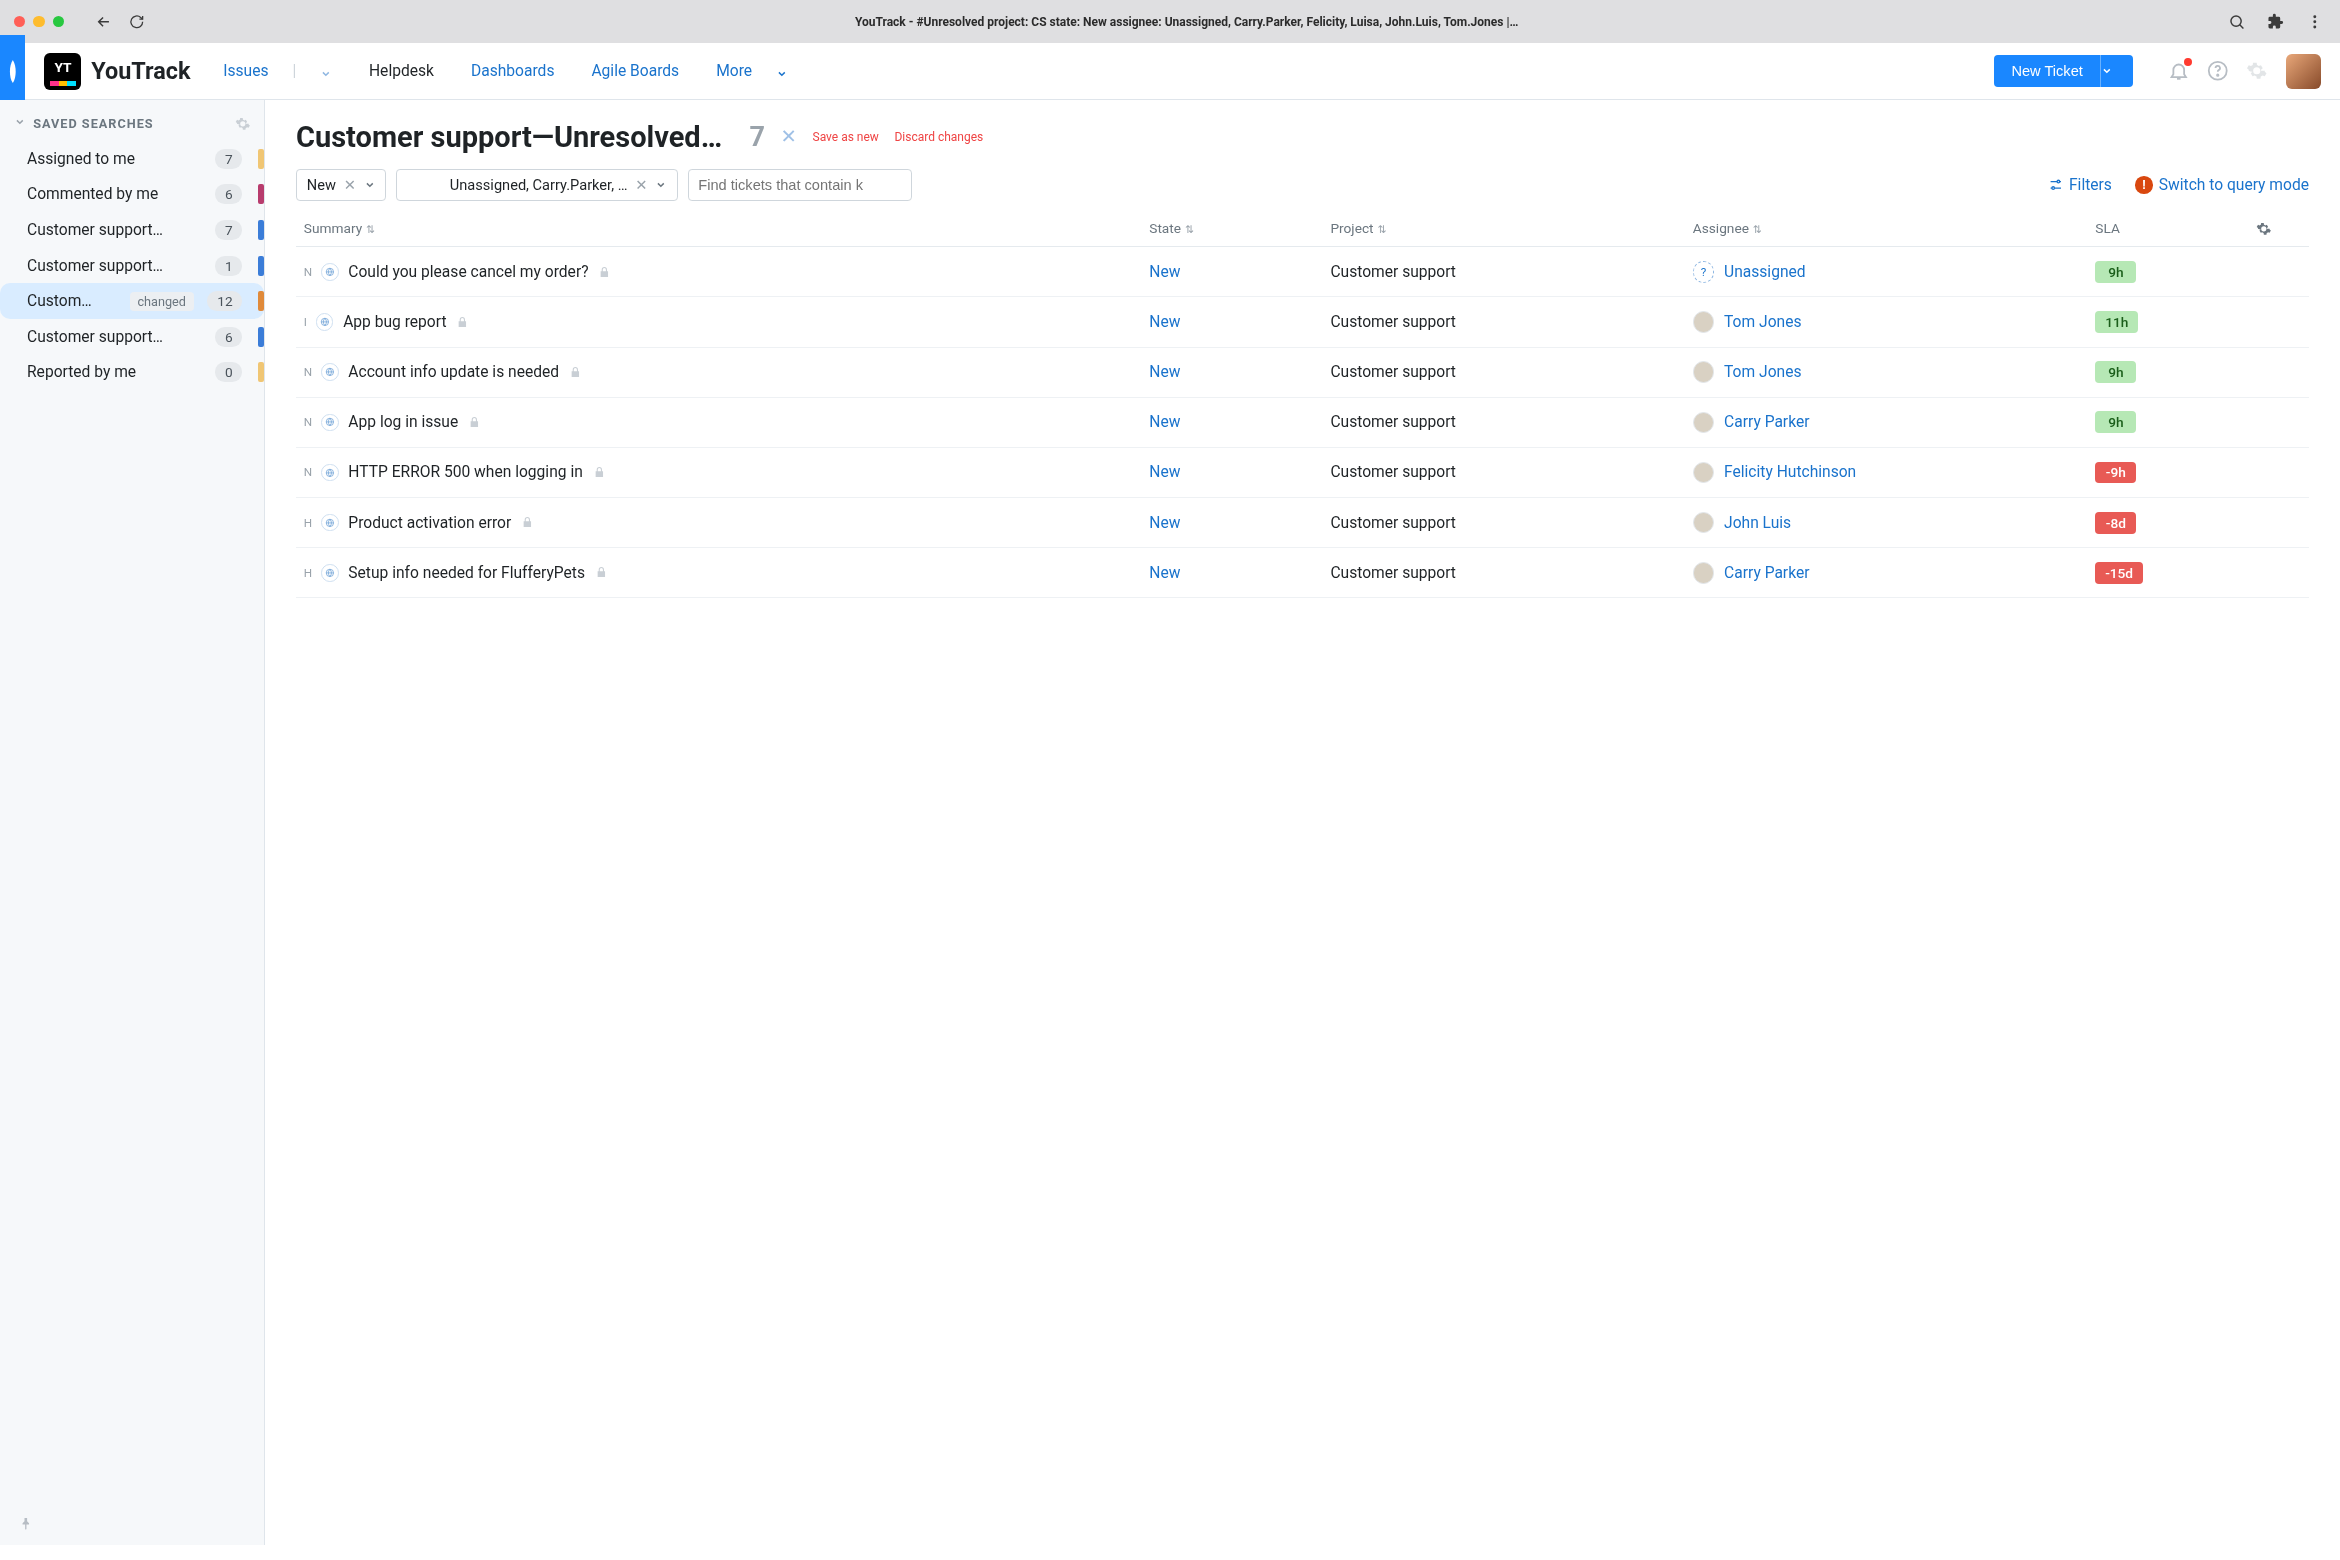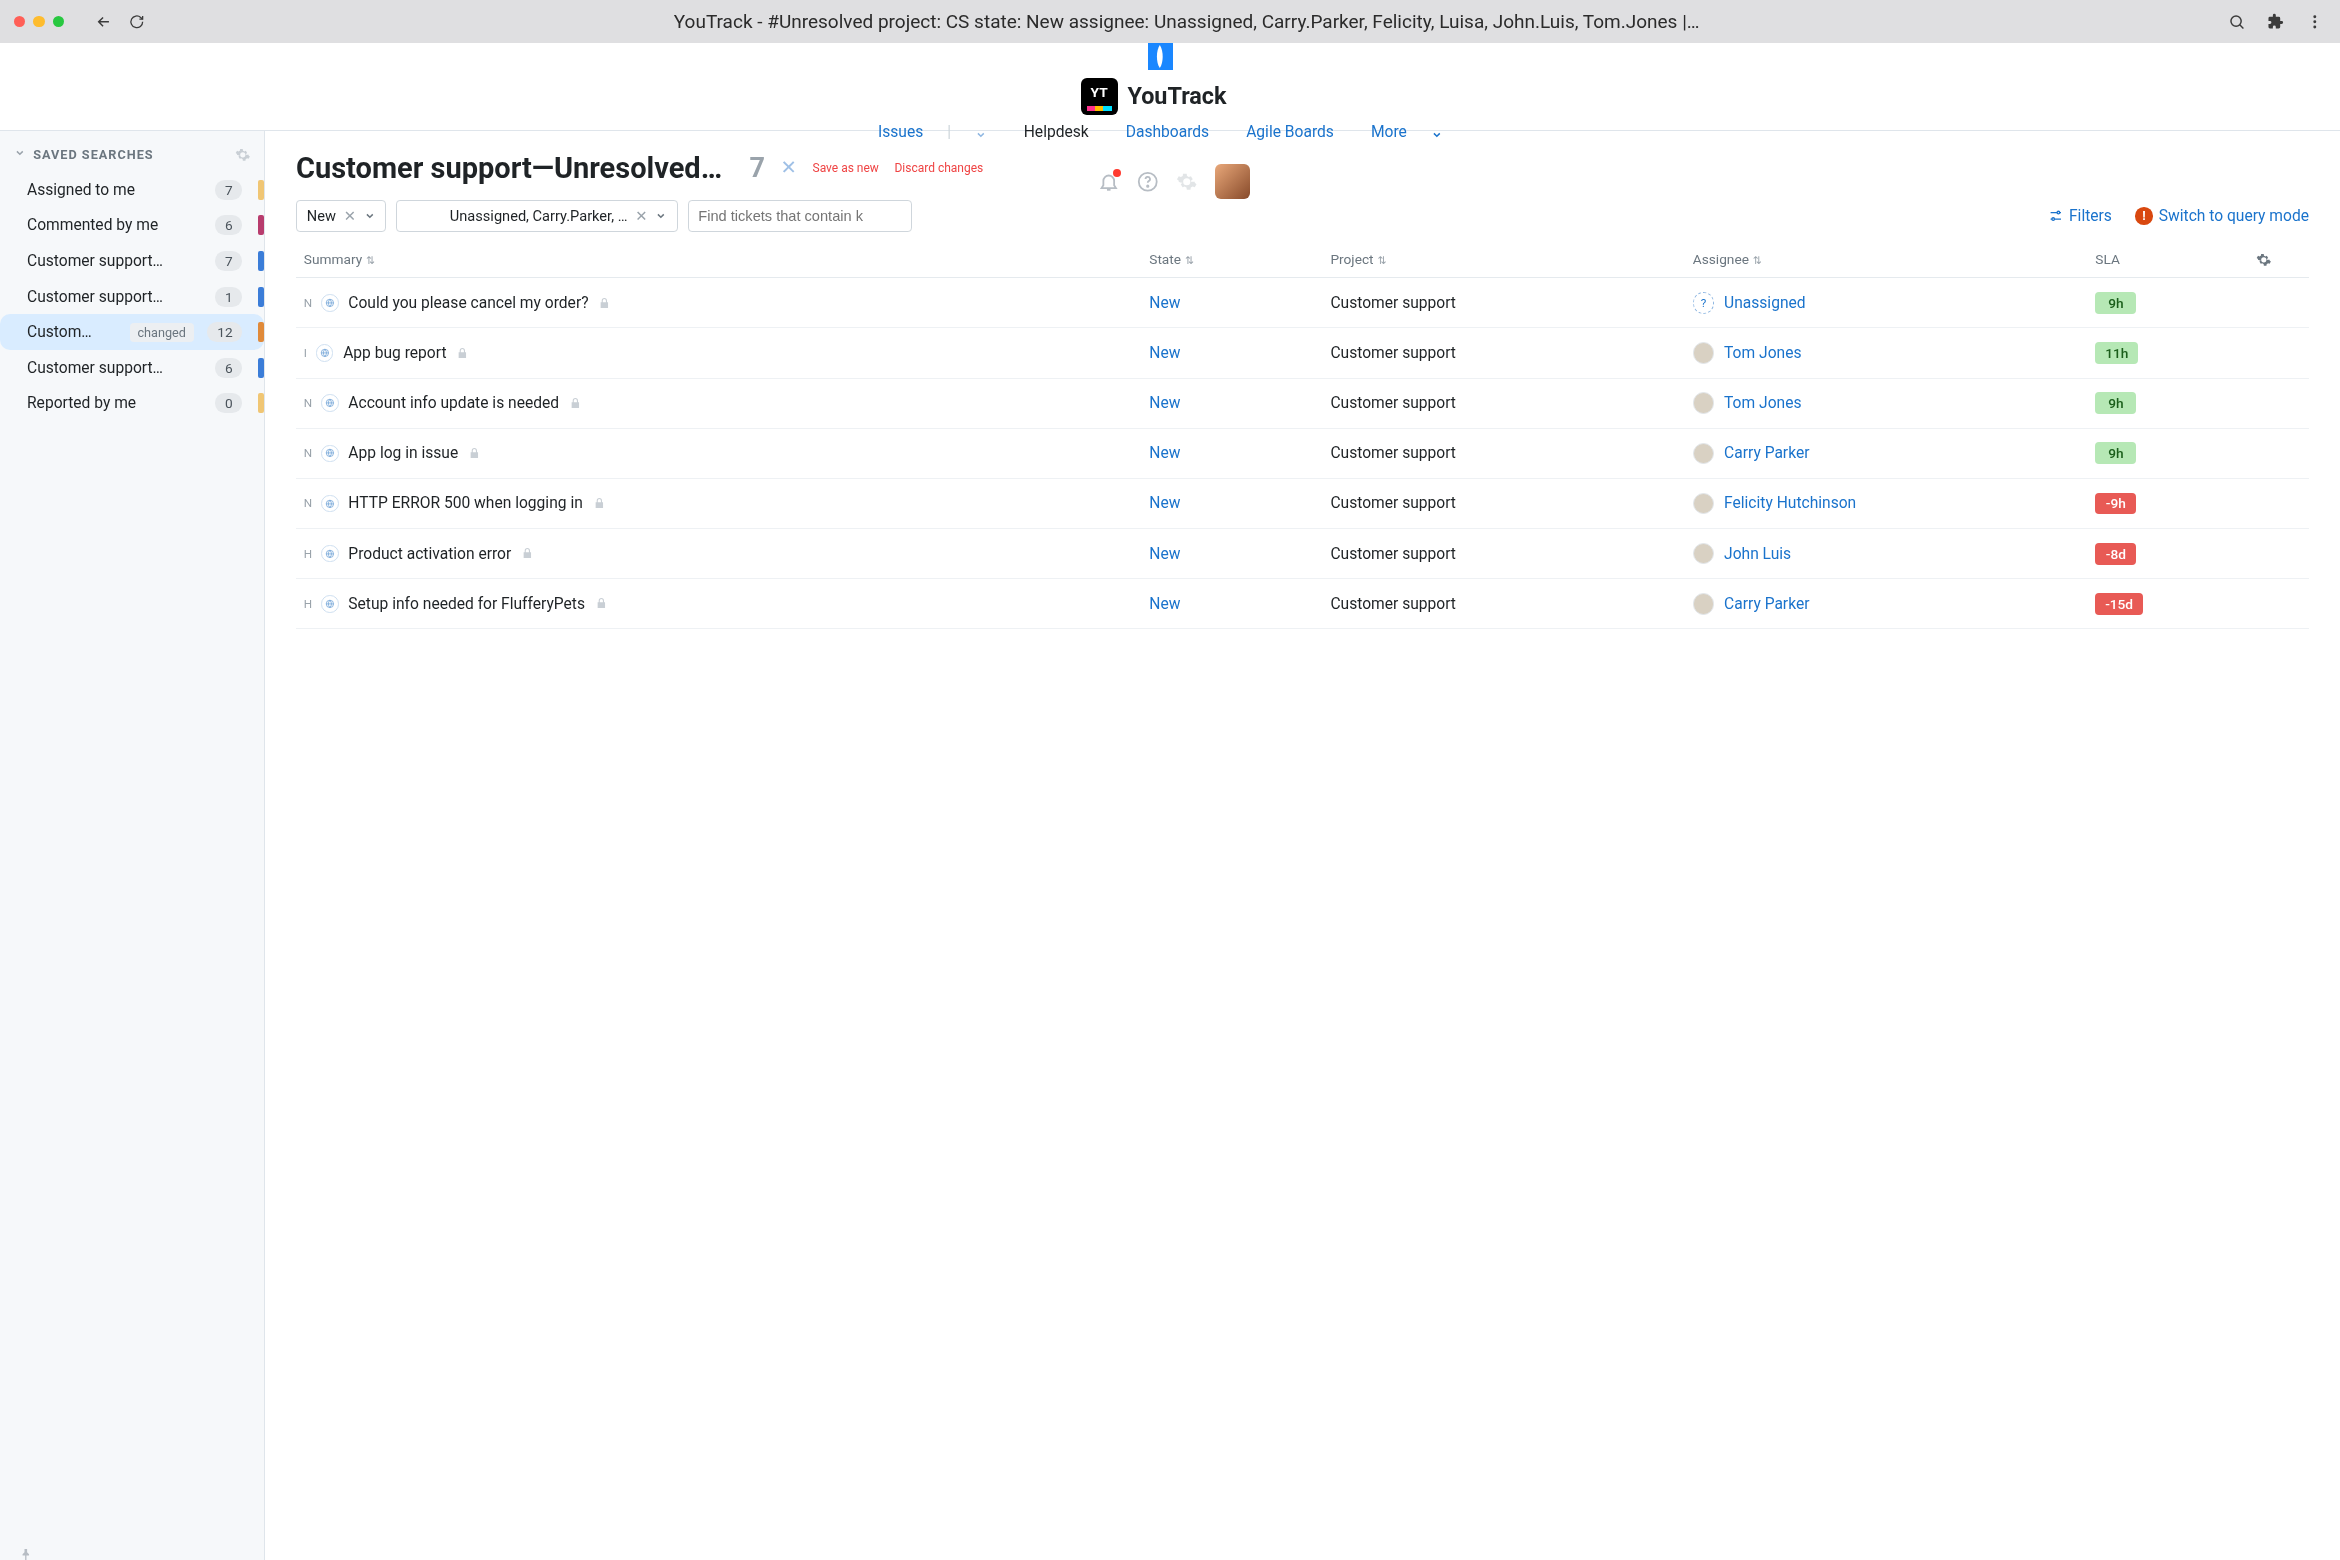--- a/index.html
+++ b/index.html
@@ -4,25 +4,25 @@
 <style>
 * { box-sizing: border-box; margin: 0; padding: 0; }
 body { font-family: -apple-system, BlinkMacSystemFont, "Segoe UI", Roboto, Helvetica, Arial, sans-serif; font-size: 13.7px; color: #1f2326; background: #fff; }
 
 
 .browser-bar { height: 43px; background: #dfdfe1; display: flex; align-items: center; padding: 0 13.7px; gap: 9.8px; }
 .traffic-lights { display: flex; gap: 7.8px; margin-right: 17.6px;}
 .traffic-lights span { width: 11.7px; height: 11.7px; border-radius: 50%; display:inline-block; }
 .dot-red { background:#ff5f57; } .dot-yellow { background:#febc2e; } .dot-green { background:#28c840; }
 .chrome-btn { width: 23.4px; height: 23.4px; display:flex; align-items:center; justify-content:center; color:#3b3b3b; cursor:pointer; }
-.chrome-title { flex: 1; text-align: center; font-size: 19px; color: #2b2b2b; white-space:nowrap; overflow:hidden; text-overflow:ellipsis; padding: 0 59px;}
+.chrome-title { flex: 1; text-align: center; font-size: 12px; color: #2b2b2b; white-space:nowrap; overflow:hidden; text-overflow:ellipsis; padding: 0 59px; font-weight: bold;}
 .chrome-right { display:flex; gap:15.6px; }
 
 
-.app-header { height: 88px; border-bottom: 1px solid #dfe5eb; display:flex; align-items:center; padding: 0 19.5px 0 0; gap: 7.8px; flex-direction: column; }
+.app-header { height: 57px; border-bottom: 1px solid #dfe5eb; display:flex; align-items:center; padding: 0 19.5px 0 0; gap: 7.8px; }
 .left-strip { width: 25px; height: 72px; background:#1a87ff; display:flex; align-items:center; justify-content:center; color:#fff; }
 .brand { display:flex; align-items:center; gap:9.8px; margin-left: 11.7px; margin-right: 25px;}
 .brand-logo { width:37px; height:37px; background:#000; color:#fff; display:flex; align-items:center; justify-content:center; border-radius:5.9px; font-weight:700; font-size:13.7px; position:relative; padding-bottom:7.8px;}
 .brand-logo::after { content:""; position:absolute; bottom:3.9px; left:5.9px; right:5.9px; height:4.9px; background: linear-gradient(90deg,#ff318c 0 33%, #ffbe00 33% 66%, #00e0ff 66%); }
 .brand-name { font-size: 23.4px; font-weight: 700; color:#1f2326;}
 .nav { display:flex; gap: 37px; align-items:center; }
 .nav-item { font-size: 15.6px; color:#1a73cc; cursor:pointer; display:flex; align-items:flex-end; gap:24px;}
 .nav-item.active { color:#1a73cc; }
 .nav-item.plain { color:#1f2326; }
 .spacer { flex:1; }

